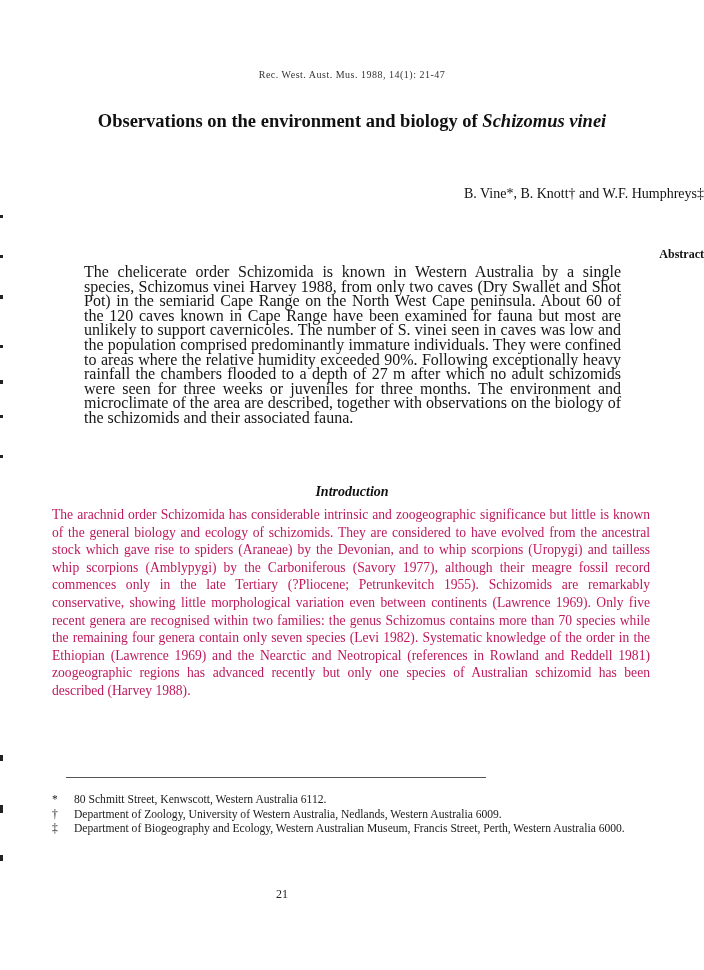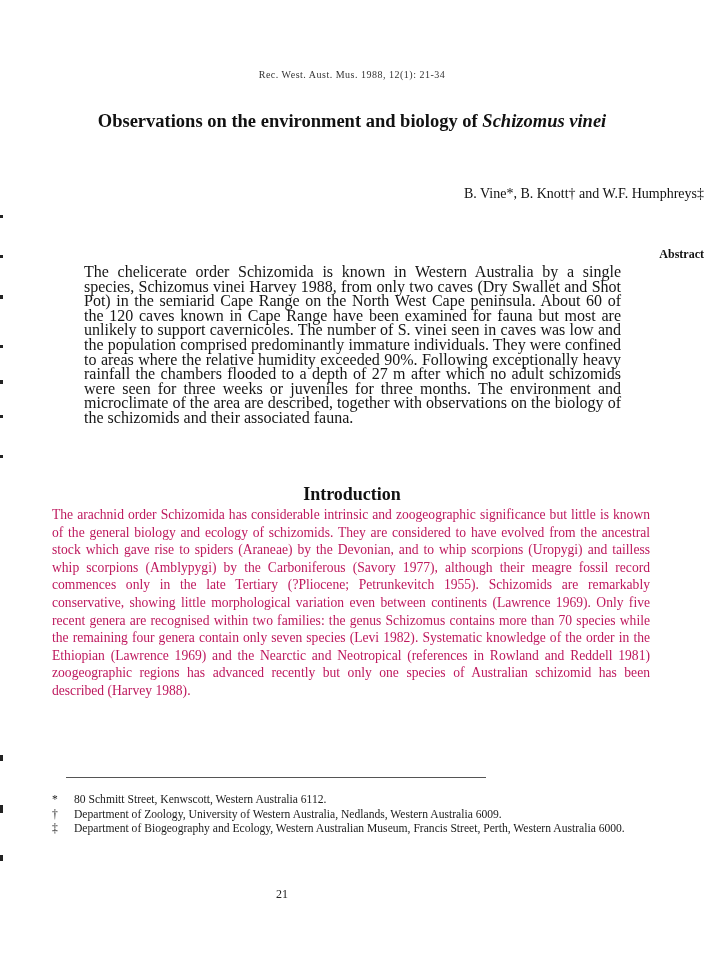--- a/index.html
+++ b/index.html
@@ -28,21 +28,21 @@
     .abstract-heading {
       position: absolute; top: 247px; left: 0; width: 704px; text-align: right;
       font-size: 12px; font-weight: bold;
     }
     .abstract-body {
       position: absolute; top: 265px; left: 84px; width: 537px;
       font-size: 16px; line-height: 14.6px; text-align: justify; color: #151515;
     }
     .intro-heading {
       position: absolute; top: 484px; left: 0; width: 704px; text-align: center;
-      font-size: 18px; font-weight: bold;
+      font-size: 14px; font-weight: bold; font-style: italic;
     }
     .intro-body {
       position: absolute; top: 506px; left: 52px; width: 598px;
       font-size: 13.6px; line-height: 17.6px; text-align: justify; color: #be185d;
     }
     .rule {
       position: absolute; top: 777px; left: 66px; width: 420px; height: 1px; background: #555;
     }
     .footnotes {
       position: absolute; top: 793px; left: 52px; width: 600px;
@@ -68,21 +68,21 @@
     <span style="top:80px;height:4px"></span>
     <span style="top:130px;height:3px"></span>
     <span style="top:165px;height:4px"></span>
     <span style="top:200px;height:3px"></span>
     <span style="top:240px;height:3px"></span>
     <span style="top:540px;height:6px"></span>
     <span style="top:590px;height:8px"></span>
     <span style="top:640px;height:6px"></span>
   </div>
 
-  <div class="running-head">Rec. West. Aust. Mus. 1988, 12(1): 21-34</div>
+  <div class="running-head">Rec. West. Aust. Mus. 1988, 14(1): 21-47</div>
 
   <div class="title">
     <span><span>Observations on the environment and biology of </span><i>Schizomus vinei</i></span><br>
   </div>
 
   <div class="authors">B. Vine*, B. Knott† and W.F. Humphreys‡</div>
 
   <div class="abstract-heading">Abstract</div>
   <div class="abstract-body">The chelicerate order Schizomida is known in Western Australia by a single species, Schizomus vinei Harvey 1988, from only two caves (Dry Swallet and Shot Pot) in the semiarid Cape Range on the North West Cape peninsula. About 60 of the 120 caves known in Cape Range have been examined for fauna but most are unlikely to support cavernicoles. The number of S. vinei seen in caves was low and the population comprised predominantly immature individuals. They were confined to areas where the relative humidity exceeded 90%. Following exceptionally heavy rainfall the chambers flooded to a depth of 27 m after which no adult schizomids were seen for three weeks or juveniles for three months. The environment and microclimate of the area are described, together with observations on the biology of the schizomids and their associated fauna.</div>
 

